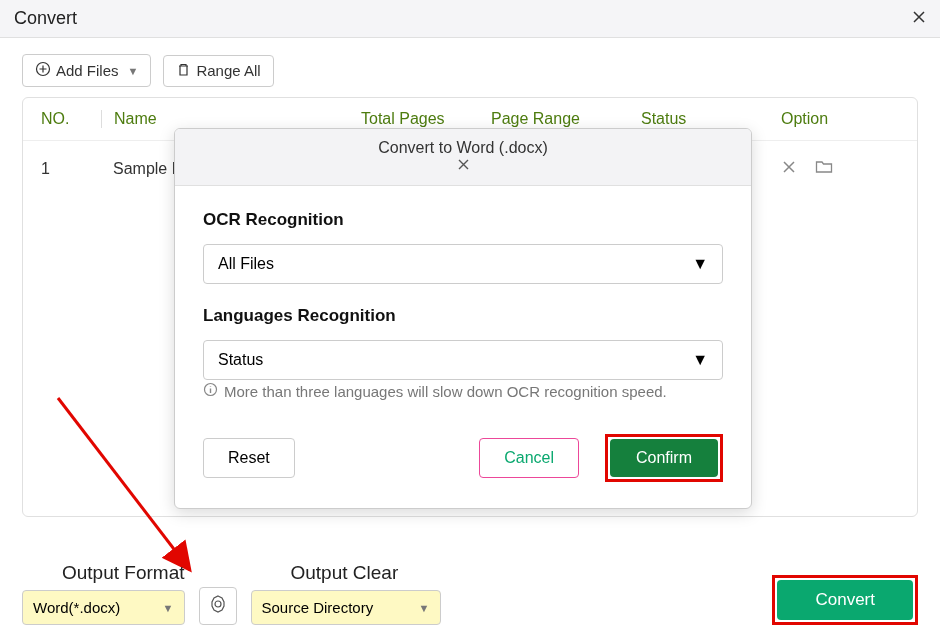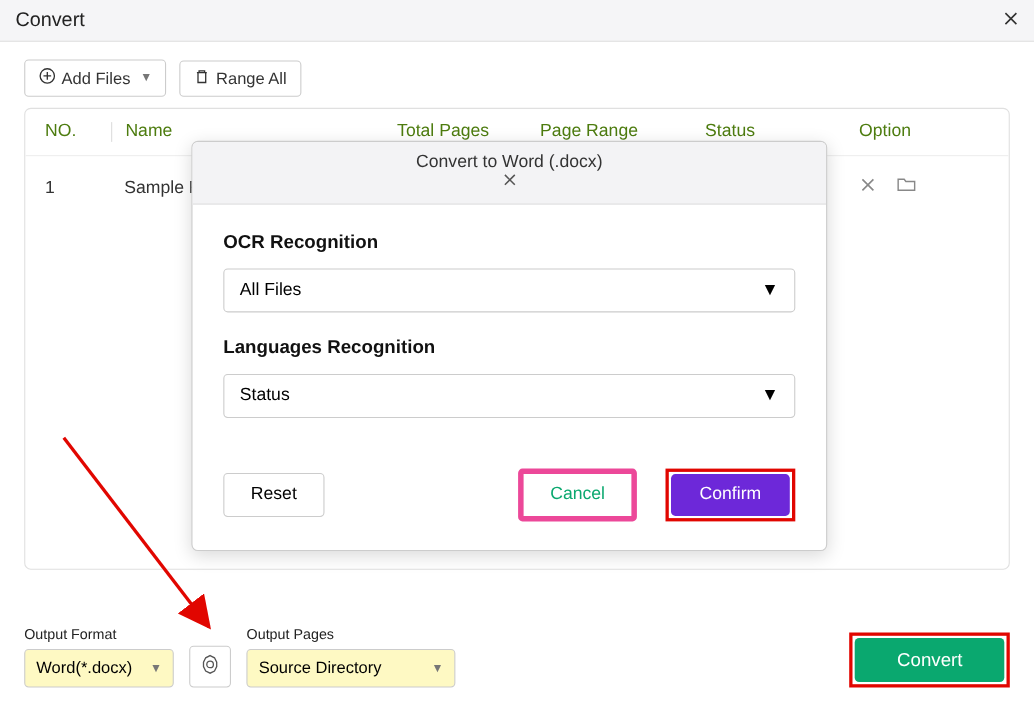--- a/index.html
+++ b/index.html
@@ -77,21 +77,21 @@
     .bottom-bar {
       position: absolute;
       bottom: 12px;
       left: 22px;
       right: 22px;
       display: flex;
       align-items: flex-end;
       gap: 14px;
     }
     .field-group { display: flex; flex-direction: column; gap: 6px; }
-    .field-label { font-size: 13px; color: #222; }
+    .field-label { font-size: 19px; color: #222; margin-left: 40px; }
     .select-box {
       border: 1px solid #ccc;
       border-radius: 4px;
       padding: 8px 10px;
       font-size: 15px;
       display: flex;
       align-items: center;
       justify-content: space-between;
       gap: 16px;
       background: #fef9c3;
@@ -190,31 +190,31 @@
     }
     .reset-btn {
       border: 1px solid #ccc;
       background: #fff;
       padding: 10px 24px;
       font-size: 16px;
       border-radius: 4px;
       cursor: pointer;
     }
     .cancel-btn {
-      border: 5px solid #ec4899;
+      border: 1px solid #ec4899;
       background: #fff;
       color: #0aa86f;
       padding: 10px 24px;
       font-size: 16px;
       border-radius: 4px;
       cursor: pointer;
       margin-left: auto;
     }
     .confirm-btn {
-      background: #6d28d9;
+      background: #15803d;
       color: #fff;
       border: none;
       padding: 10px 26px;
       font-size: 16px;
       border-radius: 4px;
       cursor: pointer;
     }
   </style>
 </head>
 <body>
@@ -298,21 +298,21 @@
   </div>
   <div class="gear-box">
     <span>
       <svg width="20" height="20" viewBox="0 0 20 20">
           <polygon points="10,2 14,4 16,8 16,12 14,16 10,18 6,16 4,12 4,8 6,4" stroke="#555" fill="none" stroke-width="1.2"></polygon>
           <circle cx="10" cy="10" r="3" stroke="#555" fill="none" stroke-width="1.2"></circle>
         </svg>
     </span>
   </div>
   <div class="field-group">
-    <span class="field-label">Output Pages</span>
+    <span class="field-label">Output Clear</span>
     <div class="select-box" style="min-width:190px">
       <span>Source Directory</span>
       <span class="chev">▼</span>
     </div>
   </div>
   <span class="red-box" style="margin-left:auto">
     <button class="convert-btn">Convert</button>
   </span>
 </div>
 
@@ -329,20 +329,29 @@
     <div class="section-title">OCR Recognition</div>
     <div class="select-full">
       <span>All Files</span>
       <span class="chev">▼</span>
     </div>
     <div class="section-title">Languages Recognition</div>
     <div class="select-full" style="margin-bottom:12px">
       <span>Status</span>
       <span class="chev">▼</span>
     </div>
+    <div class="hint">
+      <span>
+        <svg width="15" height="15" viewBox="0 0 15 15">
+            <circle cx="7.5" cy="7.5" r="6" stroke="#888" fill="none" stroke-width="1.2"></circle>
+            <path d="M7.5 4 V4.5 M7.5 6.5 V11" stroke="#888" stroke-width="1.4"></path>
+          </svg>
+      </span>
+      <span>More than three languages will slow down OCR recognition speed.</span>
+    </div>
   </div>
   <div class="modal-foot">
     <button class="reset-btn">Reset</button>
     <button class="cancel-btn">Cancel</button>
     <span class="red-box">
       <button class="confirm-btn">Confirm</button>
     </span>
   </div>
 </div>
 

